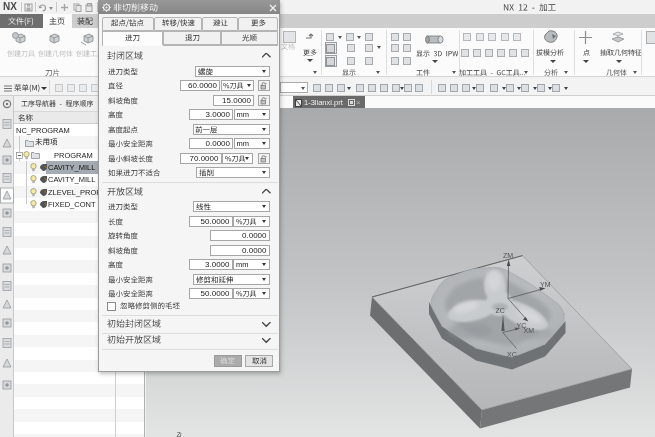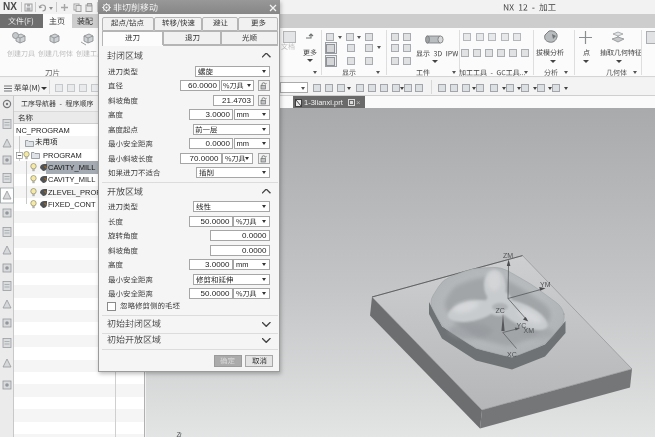--- a/index.html
+++ b/index.html
@@ -366,21 +366,21 @@
     <rect x="0.5" y="0.5" width="6" height="6" fill="#fff" stroke="#8a8a8a" stroke-width="0.7"></rect>
     <path d="M1.8 3.5 H5.2" stroke="#555" stroke-width="0.9"></path>
   </svg>
 <svg style="position:absolute;left:23px;top:150.5px" width="7" height="9" viewBox="0 0 7 9">
     <circle cx="3.5" cy="3.2" r="2.7" fill="#f5e9a8" stroke="#8a8a6a" stroke-width="0.7"></circle>
     <rect x="2.3" y="6" width="2.4" height="2.2" fill="#b0b0b0"></rect>
   </svg>
 <svg style="position:absolute;left:31px;top:151px" width="9" height="8" viewBox="0 0 9 8">
     <path d="M0.5 1.5 L3 1.5 L4 2.5 L8.5 2.5 L8.5 7.5 L0.5 7.5 Z" fill="#dfe3e8" stroke="#7a8088" stroke-width="0.7"></path>
   </svg>
-<div style="position:absolute;left:43px;top:150.5px;font-size:7.5px;line-height:9.5px;color:#222;white-space:nowrap;">PROGRAM</div>
+<div style="position:absolute;left:54px;top:150.5px;font-size:7.5px;line-height:9.5px;color:#222;white-space:nowrap;">PROGRAM</div>
 <svg style="position:absolute;left:30px;top:162.8px" width="7" height="9" viewBox="0 0 7 9">
     <circle cx="3.5" cy="3.2" r="2.7" fill="#f5e9a8" stroke="#8a8a6a" stroke-width="0.7"></circle>
     <rect x="2.3" y="6" width="2.4" height="2.2" fill="#b0b0b0"></rect>
   </svg>
 <svg style="position:absolute;left:38.5px;top:163px" width="9" height="9" viewBox="0 0 9 9">
     <path d="M1 5 C1 2 3 1 5 1 L8 1 L8 4 C8 6.5 6.5 8 4 8 Z" fill="#4f5356"></path>
     <path d="M5.5 3 L7.5 5" stroke="#9a6a2a" stroke-width="1.2"></path>
   </svg>
 <div style="position:absolute;left:48px;top:162.8px;font-size:7.5px;line-height:9.5px;color:#10100f;white-space:nowrap;">CAVITY_MILL</div>
 <svg style="position:absolute;left:30px;top:175.2px" width="7" height="9" viewBox="0 0 7 9">
@@ -483,21 +483,21 @@
 <div style="position:absolute;left:246.5px;top:84px;width:0;height:0;border-left:2.8px solid transparent;border-right:2.8px solid transparent;border-top:3.2px solid #333;"></div>
 <div style="position:absolute;left:257.5px;top:80px;width:12px;height:11px;background:#f1f1f1;border:1px solid #a6a6a6;"></div>
 <svg style="position:absolute;left:260px;top:82px" width="8" height="8" viewBox="0 0 8 8">
     <rect x="1" y="3.5" width="4.5" height="3.5" fill="#c0c2c4" stroke="#6e7072" stroke-width="0.7"></rect>
     <path d="M2 3.5 V2.5 A1.6 1.6 0 0 1 5.2 2.2 L6.5 1.4" fill="none" stroke="#6e7072" stroke-width="0.9"></path>
   </svg>
 <svg width="30.0" height="9.4" viewBox="0 -6.60 30.0 9.4" style="position:absolute;overflow:visible;left:108px;top:96.5px;">
     <path d="M2.9 -1.8C3.1 -1.3 3.4 -0.7 3.5 -0.3L4 -0.5C3.9 -0.9 3.6 -1.5 3.3 -2ZM1 -2C0.8 -1.4 0.6 -0.7 0.3 -0.3C0.4 -0.2 0.6 -0.1 0.7 -0C1 -0.5 1.3 -1.2 1.5 -1.9ZM3.9 -3.6C4.4 -3.3 4.9 -2.8 5.2 -2.5L5.5 -2.9C5.3 -3.2 4.7 -3.6 4.3 -3.9ZM4.2 -5.5C4.6 -5.1 5.2 -4.7 5.4 -4.3L5.8 -4.7C5.5 -5 5 -5.5 4.6 -5.8ZM2.3 -6.3C1.8 -5.5 1 -4.7 0.2 -4.3C0.3 -4.1 0.4 -3.8 0.4 -3.7C0.6 -3.8 0.8 -3.9 1 -4.1V-3.8H1.9V-3H0.4V-2.4H1.9V-0C1.9 0.1 1.9 0.1 1.8 0.1C1.7 0.1 1.4 0.1 1 0.1C1.1 0.2 1.2 0.4 1.2 0.6C1.7 0.6 2 0.6 2.2 0.5C2.4 0.4 2.5 0.3 2.5 -0V-2.4H3.8V-3H2.5V-3.8H3.5V-4.3H1.2C1.6 -4.6 2 -5 2.3 -5.4C2.9 -5 3.5 -4.6 3.8 -4.2L4.1 -4.6C3.8 -5 3.2 -5.4 2.6 -5.8L2.8 -6.1ZM3.9 -1.6 4 -1 5.9 -1.4V0.6H6.5V-1.6L7.3 -1.7L7.2 -2.2L6.5 -2.1V-6.3H5.9V-2Z M10.5 -5.2V-3.2C10.5 -2.2 10.4 -0.8 9.4 0.2C9.5 0.2 9.8 0.4 9.8 0.5C10.8 -0.4 11 -1.8 11 -2.9H11.1C11.4 -2.1 11.8 -1.4 12.3 -0.8C11.8 -0.4 11.2 -0.1 10.6 0.1C10.7 0.2 10.9 0.5 10.9 0.6C11.6 0.4 12.1 0 12.6 -0.4C13.1 0 13.7 0.4 14.4 0.6C14.5 0.4 14.6 0.2 14.7 0.1C14.1 -0.1 13.5 -0.4 13 -0.8C13.6 -1.4 14.1 -2.2 14.3 -3.2L14 -3.4L13.9 -3.4H12.8V-4.7H14C13.9 -4.3 13.8 -4 13.7 -3.7L14.2 -3.6C14.4 -4 14.5 -4.6 14.7 -5.1L14.3 -5.2L14.2 -5.2H12.8V-6.3H12.2V-5.2ZM12.2 -4.7V-3.4H11V-4.7ZM13.7 -2.9C13.4 -2.2 13.1 -1.6 12.6 -1.2C12.2 -1.6 11.9 -2.2 11.6 -2.9ZM7.8 -1.2 8 -0.7C8.6 -1 9.4 -1.3 10.2 -1.7L10.1 -2.2L9.3 -1.8V-4H10.1V-4.5H9.3V-6.2H8.8V-4.5H7.9V-4H8.8V-1.6C8.4 -1.5 8 -1.3 7.8 -1.2Z M17 -4H18.6V-3.1H17ZM17 -4.6H17C17.2 -4.8 17.4 -5.1 17.6 -5.3H19.7C19.5 -5.1 19.3 -4.8 19.1 -4.6ZM21 -4V-3.1H19.2V-4ZM17.5 -6.3C17.2 -5.6 16.4 -4.6 15.4 -4C15.6 -3.9 15.7 -3.7 15.8 -3.6C16.1 -3.7 16.2 -3.9 16.4 -4V-2.7C16.4 -1.8 16.3 -0.6 15.5 0.3C15.6 0.3 15.8 0.5 15.9 0.7C16.4 0.2 16.7 -0.5 16.8 -1.1H18.6V0.4H19.2V-1.1H21V-0.1C21 -0 20.9 0 20.8 0C20.7 0 20.2 0 19.8 0C19.8 0.2 19.9 0.4 20 0.6C20.6 0.6 21 0.6 21.2 0.5C21.5 0.4 21.6 0.2 21.6 -0.1V-4.6H19.8C20 -4.9 20.3 -5.2 20.5 -5.6L20.1 -5.8L20 -5.8H17.9L18.1 -6.2ZM17 -2.6H18.6V-1.6H16.9C17 -2 17 -2.3 17 -2.6ZM21 -2.6V-1.6H19.2V-2.6Z M25.4 -4.8V-4.2H24.2V-3.7H25.4V-2.5H28.3V-3.7H29.5V-4.2H28.3V-4.8H27.8V-4.2H25.9V-4.8ZM27.8 -3.7V-2.9H25.9V-3.7ZM28.2 -1.5C27.8 -1.1 27.4 -0.8 26.8 -0.6C26.3 -0.8 25.9 -1.1 25.6 -1.5ZM24.3 -2V-1.5H25.3L25 -1.4C25.3 -1 25.7 -0.6 26.2 -0.4C25.5 -0.1 24.7 0 23.9 0.1C24 0.2 24.1 0.4 24.2 0.6C25.1 0.4 26 0.3 26.8 -0.1C27.6 0.3 28.4 0.5 29.4 0.6C29.5 0.5 29.6 0.2 29.7 0.1C28.9 0 28.1 -0.1 27.4 -0.3C28.1 -0.7 28.7 -1.2 29 -1.8L28.6 -2L28.6 -2ZM26 -6.2C26.2 -6 26.3 -5.8 26.3 -5.6H23.4V-3.5C23.4 -2.4 23.4 -0.8 22.8 0.3C22.9 0.4 23.2 0.5 23.3 0.6C23.9 -0.6 24 -2.3 24 -3.5V-5H29.6V-5.6H27C26.9 -5.8 26.7 -6.1 26.6 -6.3Z" fill="#3a3a3a"></path>
   </svg>
 <div style="position:absolute;left:213px;top:94.5px;width:41px;height:11px;background:#fff;border:1px solid #a6a6a6;"></div>
-<div style="position:absolute;left:213px;top:95.5px;font-size:8px;line-height:10px;color:#222;white-space:nowrap;width:38px;text-align:right;left:213px;">21.4703</div>
+<div style="position:absolute;left:213px;top:95.5px;font-size:8px;line-height:10px;color:#222;white-space:nowrap;width:38px;text-align:right;left:213px;">15.0000</div>
 <div style="position:absolute;left:257.5px;top:94.5px;width:12px;height:11px;background:#f1f1f1;border:1px solid #a6a6a6;"></div>
 <svg style="position:absolute;left:260px;top:96.5px" width="8" height="8" viewBox="0 0 8 8">
     <rect x="1" y="3.5" width="4.5" height="3.5" fill="#c0c2c4" stroke="#6e7072" stroke-width="0.7"></rect>
     <path d="M2 3.5 V2.5 A1.6 1.6 0 0 1 5.2 2.2 L6.5 1.4" fill="none" stroke="#6e7072" stroke-width="0.9"></path>
   </svg>
 <svg width="15.0" height="9.4" viewBox="0 -6.60 15.0 9.4" style="position:absolute;overflow:visible;left:108px;top:111.0px;">
     <path d="M2.1 -4.2H5.4V-3.5H2.1ZM1.6 -4.6V-3.1H6V-4.6ZM3.3 -6.2 3.5 -5.5H0.4V-5H7V-5.5H4.1C4.1 -5.8 4 -6.1 3.8 -6.3ZM0.7 -2.7V0.6H1.3V-2.2H6.2V0C6.2 0.1 6.2 0.1 6.1 0.1C6 0.1 5.7 0.1 5.3 0.1C5.4 0.2 5.5 0.4 5.5 0.5C6 0.5 6.3 0.5 6.5 0.5C6.7 0.4 6.8 0.3 6.8 0V-2.7ZM2.1 -1.8V0.2H2.6V-0.2H5.3V-1.8ZM2.6 -1.3H4.8V-0.6H2.6Z M10.4 -4.8V-4.2H9.2V-3.7H10.4V-2.5H13.3V-3.7H14.5V-4.2H13.3V-4.8H12.8V-4.2H10.9V-4.8ZM12.8 -3.7V-2.9H10.9V-3.7ZM13.2 -1.5C12.8 -1.1 12.4 -0.8 11.8 -0.6C11.3 -0.8 10.9 -1.1 10.6 -1.5ZM9.3 -2V-1.5H10.3L10 -1.4C10.3 -1 10.7 -0.6 11.2 -0.4C10.5 -0.1 9.7 0 8.9 0.1C9 0.2 9.1 0.4 9.2 0.6C10.1 0.4 11 0.3 11.8 -0.1C12.6 0.3 13.4 0.5 14.4 0.6C14.5 0.5 14.6 0.2 14.7 0.1C13.9 0 13.1 -0.1 12.4 -0.3C13.1 -0.7 13.7 -1.2 14 -1.8L13.6 -2L13.6 -2ZM11 -6.2C11.2 -6 11.3 -5.8 11.3 -5.6H8.4V-3.5C8.4 -2.4 8.4 -0.8 7.8 0.3C7.9 0.4 8.2 0.5 8.3 0.6C8.9 -0.6 9 -2.3 9 -3.5V-5H14.6V-5.6H12C11.9 -5.8 11.7 -6.1 11.6 -6.3Z" fill="#3a3a3a"></path>
   </svg>
 <div style="position:absolute;left:189px;top:109px;width:44px;height:11px;background:#fff;border:1px solid #a6a6a6;"></div>
 <div style="position:absolute;left:189px;top:110px;font-size:8px;line-height:10px;color:#222;white-space:nowrap;width:41px;text-align:right;left:189px;">3.0000</div>
@@ -517,21 +517,21 @@
   </svg>
 <div style="position:absolute;left:189px;top:138px;width:44px;height:11px;background:#fff;border:1px solid #a6a6a6;"></div>
 <div style="position:absolute;left:189px;top:139px;font-size:8px;line-height:10px;color:#222;white-space:nowrap;width:41px;text-align:right;left:189px;">0.0000</div>
 <div style="position:absolute;left:233.5px;top:138px;width:36.0px;height:11px;background:#fff;border:1px solid #a6a6a6;"></div>
 <div style="position:absolute;left:236.5px;top:139px;font-size:7.5px;line-height:9.5px;color:#222;white-space:nowrap;">mm</div>
 <div style="position:absolute;left:262.0px;top:142px;width:0;height:0;border-left:2.8px solid transparent;border-right:2.8px solid transparent;border-top:3.2px solid #333;"></div>
 <svg width="45.0" height="9.4" viewBox="0 -6.60 45.0 9.4" style="position:absolute;overflow:visible;left:108px;top:154.5px;">
     <path d="M1.9 -4.8H5.6V-4.2H1.9ZM1.9 -5.7H5.6V-5.1H1.9ZM1.3 -6.1V-3.8H6.2V-6.1ZM3 -2.9V-2.4H1.6V-2.9ZM0.4 -0.3 0.4 0.2 3 -0.1V0.6H3.5V-0.2L3.9 -0.2V-0.7L3.5 -0.7V-2.9H7.1V-3.4H0.4V-2.9H1.1V-0.4ZM3.8 -2.5V-2H4.3L4.1 -2C4.3 -1.4 4.6 -0.9 5 -0.5C4.6 -0.2 4.2 0 3.7 0.2C3.8 0.3 3.9 0.5 4 0.6C4.5 0.4 5 0.1 5.4 -0.2C5.8 0.1 6.3 0.4 6.9 0.6C7 0.4 7.1 0.2 7.2 0.1C6.7 0 6.2 -0.2 5.8 -0.5C6.3 -1 6.7 -1.6 6.9 -2.4L6.6 -2.5L6.5 -2.5ZM4.6 -2H6.2C6 -1.6 5.8 -1.2 5.4 -0.8C5.1 -1.2 4.8 -1.6 4.6 -2ZM3 -2V-1.5H1.6V-2ZM3 -1.1V-0.6L1.6 -0.4V-1.1Z M11 -6.2V-0.2C11 -0 10.9 0 10.8 0C10.6 0 10.1 0 9.5 0C9.6 0.2 9.7 0.4 9.8 0.6C10.5 0.6 10.9 0.6 11.2 0.5C11.5 0.4 11.6 0.2 11.6 -0.2V-6.2ZM12.8 -4.3C13.4 -3.2 14 -1.8 14.2 -0.9L14.8 -1.2C14.6 -2.1 14 -3.4 13.3 -4.5ZM9 -4.4C8.8 -3.4 8.4 -2.1 7.7 -1.3C7.9 -1.3 8.1 -1.1 8.3 -1C9 -1.9 9.4 -3.2 9.6 -4.3Z M17.9 -1.8C18.1 -1.3 18.4 -0.7 18.5 -0.3L19 -0.5C18.9 -0.9 18.6 -1.5 18.3 -2ZM16 -2C15.8 -1.4 15.6 -0.7 15.3 -0.3C15.4 -0.2 15.6 -0.1 15.7 -0C16 -0.5 16.3 -1.2 16.5 -1.9ZM18.9 -3.6C19.4 -3.3 19.9 -2.8 20.2 -2.5L20.5 -2.9C20.3 -3.2 19.7 -3.6 19.3 -3.9ZM19.2 -5.5C19.6 -5.1 20.2 -4.7 20.4 -4.3L20.8 -4.7C20.5 -5 20 -5.5 19.6 -5.8ZM17.3 -6.3C16.8 -5.5 16 -4.7 15.2 -4.3C15.3 -4.1 15.4 -3.8 15.4 -3.7C15.6 -3.8 15.8 -3.9 16 -4.1V-3.8H16.9V-3H15.4V-2.4H16.9V-0C16.9 0.1 16.9 0.1 16.8 0.1C16.7 0.1 16.4 0.1 16 0.1C16.1 0.2 16.2 0.4 16.2 0.6C16.7 0.6 17 0.6 17.2 0.5C17.4 0.4 17.5 0.3 17.5 -0V-2.4H18.8V-3H17.5V-3.8H18.5V-4.3H16.2C16.6 -4.6 17 -5 17.3 -5.4C17.9 -5 18.5 -4.6 18.8 -4.2L19.1 -4.6C18.8 -5 18.2 -5.4 17.6 -5.8L17.8 -6.1ZM18.9 -1.6 19 -1 20.9 -1.4V0.6H21.5V-1.6L22.3 -1.7L22.2 -2.2L21.5 -2.1V-6.3H20.9V-2Z M25.5 -5.2V-3.2C25.5 -2.2 25.4 -0.8 24.4 0.2C24.5 0.2 24.8 0.4 24.8 0.5C25.8 -0.4 26 -1.8 26 -2.9H26.1C26.4 -2.1 26.8 -1.4 27.3 -0.8C26.8 -0.4 26.2 -0.1 25.6 0.1C25.7 0.2 25.9 0.5 25.9 0.6C26.6 0.4 27.1 0 27.6 -0.4C28.1 0 28.7 0.4 29.4 0.6C29.5 0.4 29.6 0.2 29.7 0.1C29.1 -0.1 28.5 -0.4 28 -0.8C28.6 -1.4 29.1 -2.2 29.3 -3.2L29 -3.4L28.9 -3.4H27.8V-4.7H29C28.9 -4.3 28.8 -4 28.7 -3.7L29.2 -3.6C29.4 -4 29.5 -4.6 29.7 -5.1L29.3 -5.2L29.2 -5.2H27.8V-6.3H27.2V-5.2ZM27.2 -4.7V-3.4H26V-4.7ZM28.7 -2.9C28.4 -2.2 28.1 -1.6 27.6 -1.2C27.2 -1.6 26.9 -2.2 26.6 -2.9ZM22.8 -1.2 23 -0.7C23.6 -1 24.4 -1.3 25.2 -1.7L25.1 -2.2L24.3 -1.8V-4H25.1V-4.5H24.3V-6.2H23.8V-4.5H22.9V-4H23.8V-1.6C23.4 -1.5 23 -1.3 22.8 -1.2Z M35.8 -6.1C35.1 -5.4 34 -4.6 33 -4.2C33.1 -4.1 33.3 -3.9 33.4 -3.8C34.4 -4.3 35.6 -5 36.3 -5.9ZM30.4 -3.4V-2.8H31.9V-0.4C31.9 -0.1 31.7 0 31.6 0.1C31.6 0.2 31.7 0.4 31.8 0.6C32 0.4 32.2 0.4 34.3 -0.2C34.3 -0.3 34.3 -0.6 34.3 -0.7L32.4 -0.3V-2.8H33.6C34.2 -1.3 35.3 -0.1 36.9 0.4C36.9 0.2 37.1 -0 37.3 -0.1C35.8 -0.6 34.8 -1.5 34.2 -2.8H37.1V-3.4H32.4V-6.3H31.9V-3.4Z M40.4 -4.8V-4.2H39.2V-3.7H40.4V-2.5H43.3V-3.7H44.5V-4.2H43.3V-4.8H42.8V-4.2H40.9V-4.8ZM42.8 -3.7V-2.9H40.9V-3.7ZM43.2 -1.5C42.8 -1.1 42.4 -0.8 41.8 -0.6C41.3 -0.8 40.9 -1.1 40.6 -1.5ZM39.3 -2V-1.5H40.3L40 -1.4C40.3 -1 40.7 -0.6 41.2 -0.4C40.5 -0.1 39.7 0 38.9 0.1C39 0.2 39.1 0.4 39.2 0.6C40.1 0.4 41 0.3 41.8 -0.1C42.6 0.3 43.4 0.5 44.4 0.6C44.5 0.5 44.6 0.2 44.7 0.1C43.9 0 43.1 -0.1 42.5 -0.3C43.1 -0.7 43.7 -1.2 44 -1.8L43.6 -2L43.6 -2ZM41 -6.2C41.2 -6 41.3 -5.8 41.3 -5.6H38.4V-3.5C38.4 -2.4 38.4 -0.8 37.8 0.3C37.9 0.4 38.2 0.5 38.3 0.6C38.9 -0.6 39 -2.3 39 -3.5V-5H44.6V-5.6H42C41.9 -5.8 41.7 -6.1 41.6 -6.3Z" fill="#3a3a3a"></path>
   </svg>
 <div style="position:absolute;left:179.5px;top:152.5px;width:42.0px;height:11px;background:#fff;border:1px solid #a6a6a6;"></div>
-<div style="position:absolute;left:179.5px;top:153.5px;font-size:8px;line-height:10px;color:#222;white-space:nowrap;width:39.0px;text-align:right;left:179.5px;">70.0000</div>
+<div style="position:absolute;left:179.5px;top:153.5px;font-size:8px;line-height:10px;color:#222;white-space:nowrap;width:49px;text-align:center;left:179.5px;">70.0000</div>
 <div style="position:absolute;left:222px;top:152.5px;width:30.5px;height:11px;background:#fff;border:1px solid #a6a6a6;"></div>
 <svg width="20.4" height="8.8" viewBox="0 -6.16 20.4 8.8" style="position:absolute;overflow:visible;left:224.5px;top:154.5px;">
     <path d="M1.4 -2C2.1 -2 2.6 -2.6 2.6 -3.6C2.6 -4.6 2.1 -5.2 1.4 -5.2C0.7 -5.2 0.3 -4.6 0.3 -3.6C0.3 -2.6 0.7 -2 1.4 -2ZM1.4 -2.4C1 -2.4 0.8 -2.8 0.8 -3.6C0.8 -4.4 1 -4.8 1.4 -4.8C1.8 -4.8 2.1 -4.4 2.1 -3.6C2.1 -2.8 1.8 -2.4 1.4 -2.4ZM1.6 0.1H2L4.9 -5.2H4.4ZM5 0.1C5.7 0.1 6.2 -0.5 6.2 -1.5C6.2 -2.6 5.7 -3.1 5 -3.1C4.3 -3.1 3.9 -2.6 3.9 -1.5C3.9 -0.5 4.3 0.1 5 0.1ZM5 -0.3C4.6 -0.3 4.3 -0.7 4.3 -1.5C4.3 -2.4 4.6 -2.8 5 -2.8C5.4 -2.8 5.7 -2.4 5.7 -1.5C5.7 -0.7 5.4 -0.3 5 -0.3Z M7 -5.1V-4.6H9.2C9.1 -2.9 8.9 -0.8 6.7 0.1C6.9 0.3 7.1 0.4 7.1 0.6C9.4 -0.5 9.7 -2.8 9.8 -4.6H12.2C12.1 -1.6 12 -0.4 11.8 -0.2C11.7 -0.1 11.6 -0 11.4 -0C11.3 -0 10.8 -0 10.3 -0.1C10.4 0.1 10.4 0.3 10.5 0.5C10.9 0.5 11.4 0.5 11.6 0.5C11.9 0.5 12.1 0.4 12.3 0.2C12.6 -0.2 12.7 -1.4 12.8 -4.8C12.8 -4.9 12.8 -5.1 12.8 -5.1Z M17.7 -0.6C18.5 -0.2 19.3 0.2 19.8 0.6L20.2 0.2C19.7 -0.2 18.8 -0.6 18 -1ZM15.7 -0.9C15.3 -0.6 14.4 -0.1 13.7 0.2C13.9 0.3 14 0.5 14.1 0.6C14.8 0.3 15.7 -0.2 16.2 -0.6ZM14.9 -5.5V-1.5H13.8V-1H20.1V-1.5H19.1V-5.5ZM15.4 -1.5V-2.1H18.5V-1.5ZM15.4 -4.1H18.5V-3.5H15.4ZM15.4 -4.5V-5.1H18.5V-4.5ZM15.4 -3.1H18.5V-2.5H15.4Z" fill="#222"></path>
   </svg>
 <div style="position:absolute;left:245.0px;top:156.5px;width:0;height:0;border-left:2.8px solid transparent;border-right:2.8px solid transparent;border-top:3.2px solid #333;"></div>
 <div style="position:absolute;left:257.5px;top:152.5px;width:12px;height:11px;background:#f1f1f1;border:1px solid #a6a6a6;"></div>
 <svg style="position:absolute;left:260px;top:154.5px" width="8" height="8" viewBox="0 0 8 8">
     <rect x="1" y="3.5" width="4.5" height="3.5" fill="#c0c2c4" stroke="#6e7072" stroke-width="0.7"></rect>
     <path d="M2 3.5 V2.5 A1.6 1.6 0 0 1 5.2 2.2 L6.5 1.4" fill="none" stroke="#6e7072" stroke-width="0.9"></path>
   </svg>

